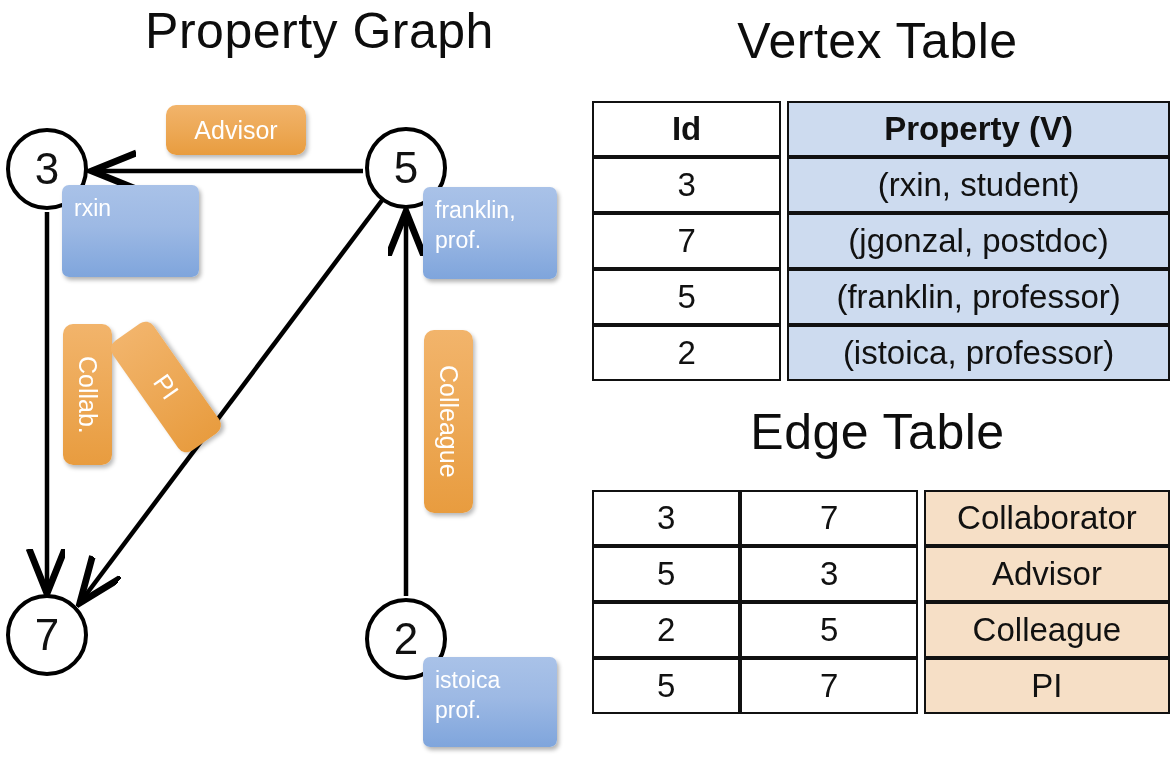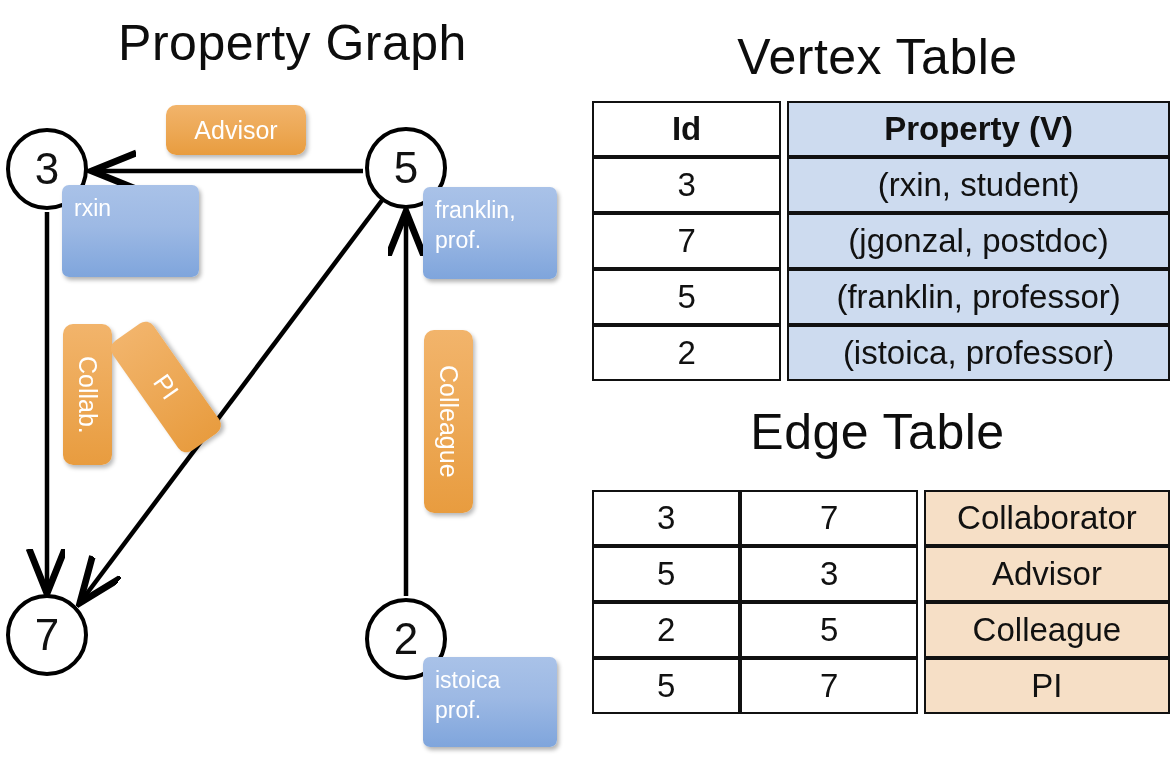--- a/index.html
+++ b/index.html
@@ -20,22 +20,22 @@
   .title {
     position: absolute;
     font-family: "Liberation Sans", sans-serif;
     font-weight: 300;
     font-size: 50px;
     letter-spacing: 0.5px;
     color: #0d0d0d;
     white-space: nowrap;
     text-align: center;
   }
-  #title-property-graph { left: 0px;   top: 14px;  width: 585px; }
-  #title-vertex-table   { left: 585px; top: 28px;  width: 585px; }
+  #title-property-graph { left: 0px;   top: 2px;  width: 585px; padding-left: 27px; }
+  #title-vertex-table   { left: 585px; top: 12px;  width: 585px; }
   #title-edge-table     { left: 585px; top: 403px; width: 585px; }
 
   
   #graph-panel {
     position: absolute;
     left: 0; top: 0;
     width: 585px; height: 760px;
   }
   #graph-edges {
     position: absolute;

